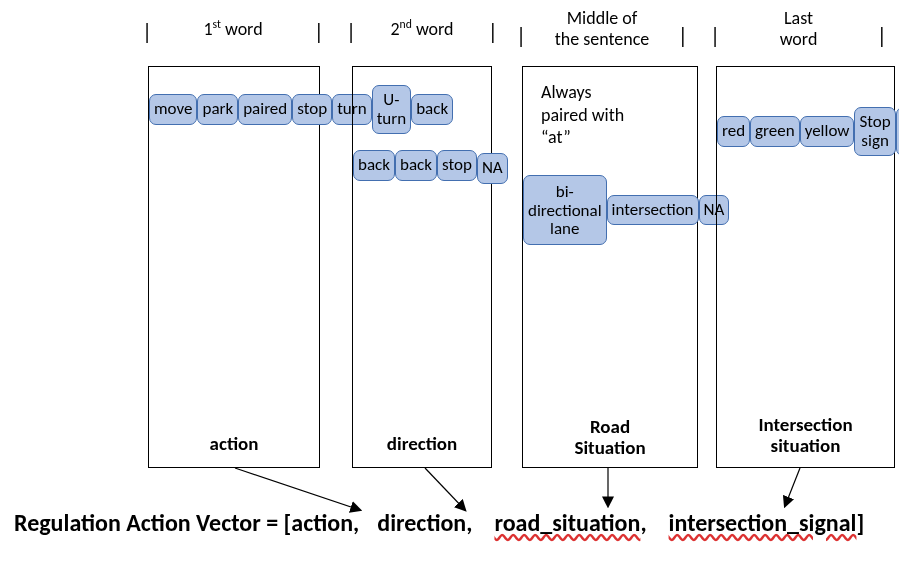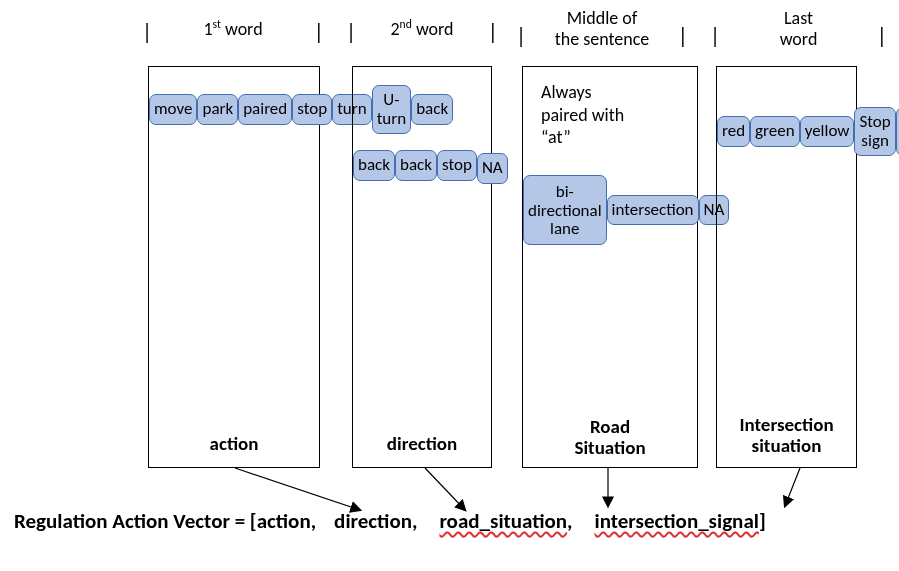--- a/index.html
+++ b/index.html
@@ -75,21 +75,21 @@
     position: absolute;
     font-size: 18px;
     line-height: 1.25;
   }
 
   .vector-line {
     position: absolute;
     top: 508px;
     left: 14px;
     right: 10px;
-    font-size: 21px;
+    font-size: 24px;
     font-weight: 700;
     white-space: nowrap;
   }
   .vector-line .param {
     text-decoration: underline;
     text-decoration-color: #dc3232;
     text-decoration-style: wavy;
     text-underline-offset: 3px;
   }
   .vector-line .gap { display:inline-block; }
@@ -159,21 +159,21 @@
     <span>Situation</span>
   </div>
 </div>
 
 <div class="col-header" style="left:716px; width:165px; top:8px;">
   <span class="tick-l" style="top:60%;">|</span>
   <span>Last</span><br>
   <span>word</span>
   <span class="tick-r" style="top:60%;">|</span>
 </div>
-<div class="col-box" style="left:716px; width:141px;">
+<div class="col-box" style="left:716px; width:179px;">
   <div class="chiplist" style="top:40px;">
     <div class="chip">red</div>
     <div class="chip">green</div>
     <div class="chip">yellow</div>
     <div class="chip">Stop sign</div>
     <div class="chip">yield with</div>
   </div>
   <div class="col-bottom-label" style="bottom:10px;">
     <span>Intersection</span><br>
     <span>situation</span>

